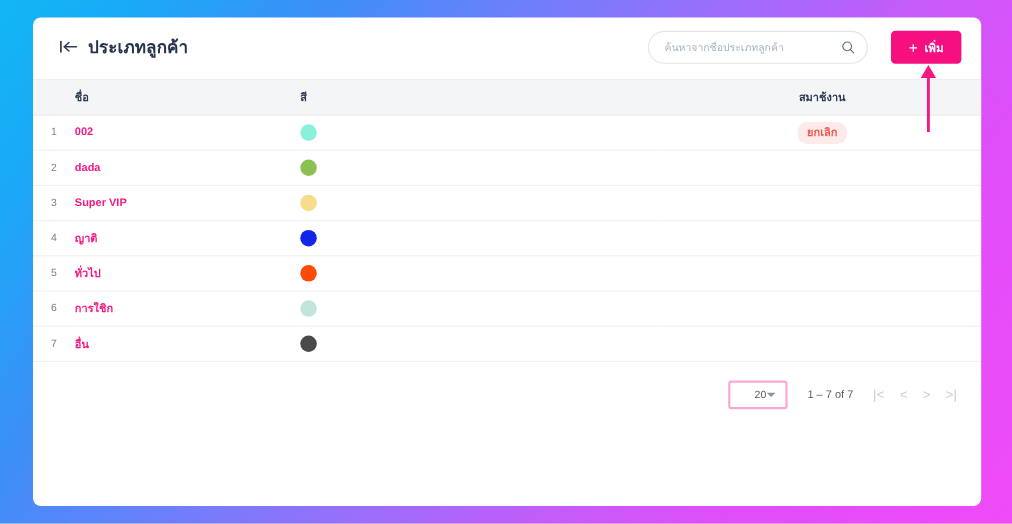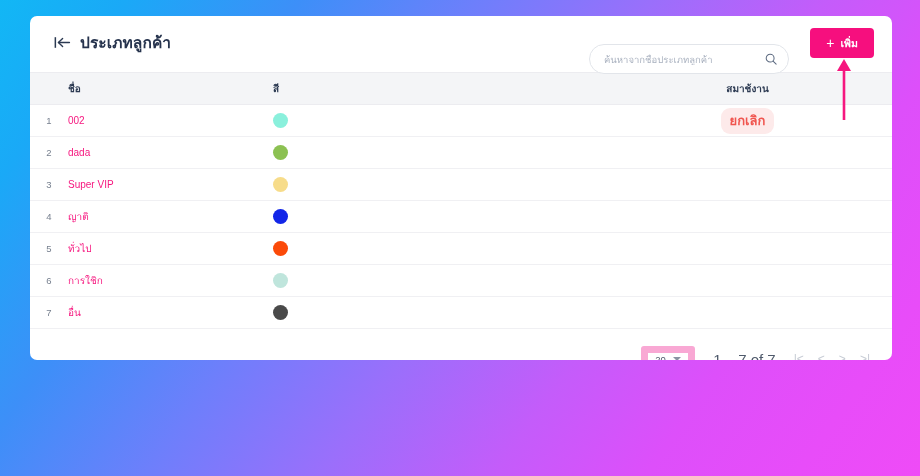--- a/index.html
+++ b/index.html
@@ -25,21 +25,21 @@
         #ef4bf7 100%);
     position: relative;
   }
 
   
   #card {
     position: absolute;
     left: 30px;
     top: 16px;
     width: 862px;
-    height: 344px;
+    height: 444px;
     background: #ffffff;
     border-radius: 7px;
     overflow: hidden;
   }
 
   
   .topbar {
     height: 56px;
     position: relative;
   }
@@ -63,21 +63,21 @@
     font-size: 15.5px;
     font-weight: bold;
     color: #26334d;
     letter-spacing: 0.1px;
     white-space: nowrap;
   }
 
   .search-box {
     position: absolute;
     right: 103px;
-    top: 28px;
+    top: 12px;
     width: 200px;
     height: 30px;
     border: 1px solid #e2e5ea;
     border-radius: 16px;
     background: #fff;
     display: flex;
     align-items: center;
     padding: 0 11px 0 14px;
   }
 
@@ -146,76 +146,76 @@
 
   .col-idx   { width: 38px; text-align: center; }
   .col-name  { width: 205px; }
   .col-color { width: 330px; }
   .col-use   { width: auto; text-align: center; }
 
   .idx-cell { color: #77808f; font-size: 9.5px; text-align: center; }
 
   .name-cell a {
     color: #f6177f;
-    font-weight: normal;
+    font-weight: bold;
     font-size: 10px;
     text-decoration: none;
     cursor: pointer;
   }
 
   .swatch {
     display: inline-block;
     width: 15px;
     height: 15px;
     border-radius: 50%;
     vertical-align: middle;
   }
 
   .badge {
     display: inline-block;
     padding: 2px 9px 3px;
     border-radius: 9px;
     background: #fdeaea;
     color: #f0554f;
-    font-size: 13px;
+    font-size: 10px;
     font-weight: bold;
     white-space: nowrap;
   }
 
   
   .pager {
     display: flex;
     align-items: center;
     justify-content: flex-end;
     gap: 18px;
     padding: 17px 22px 0 0;
   }
 
   .page-size {
     width: 54px;
     height: 26px;
-    border: 7px solid #f9a8d4;
+    border: 2px solid #f9a8d4;
     border-radius: 3px;
     display: flex;
     align-items: center;
     justify-content: space-between;
-    padding: 0 7px;
+    padding: 0 22px;
     font-size: 9.5px;
     color: #4f5a6b;
     cursor: pointer;
   }
 
   .caret {
     width: 0; height: 0;
     border-left: 4px solid transparent;
     border-right: 4px solid transparent;
     border-top: 4.5px solid #8a93a2;
   }
 
-  .range-label { font-size: 15px; color: #4f5a6b; }
+  .range-label { font-size: 10px; color: #4f5a6b; }
 
   .nav-group { display: flex; align-items: center; gap: 14px; }
 
   .nav-btn {
     color: #c6cbd4;
     font-size: 12px;
     line-height: 1;
     cursor: pointer;
     user-select: none;
     display: flex;

